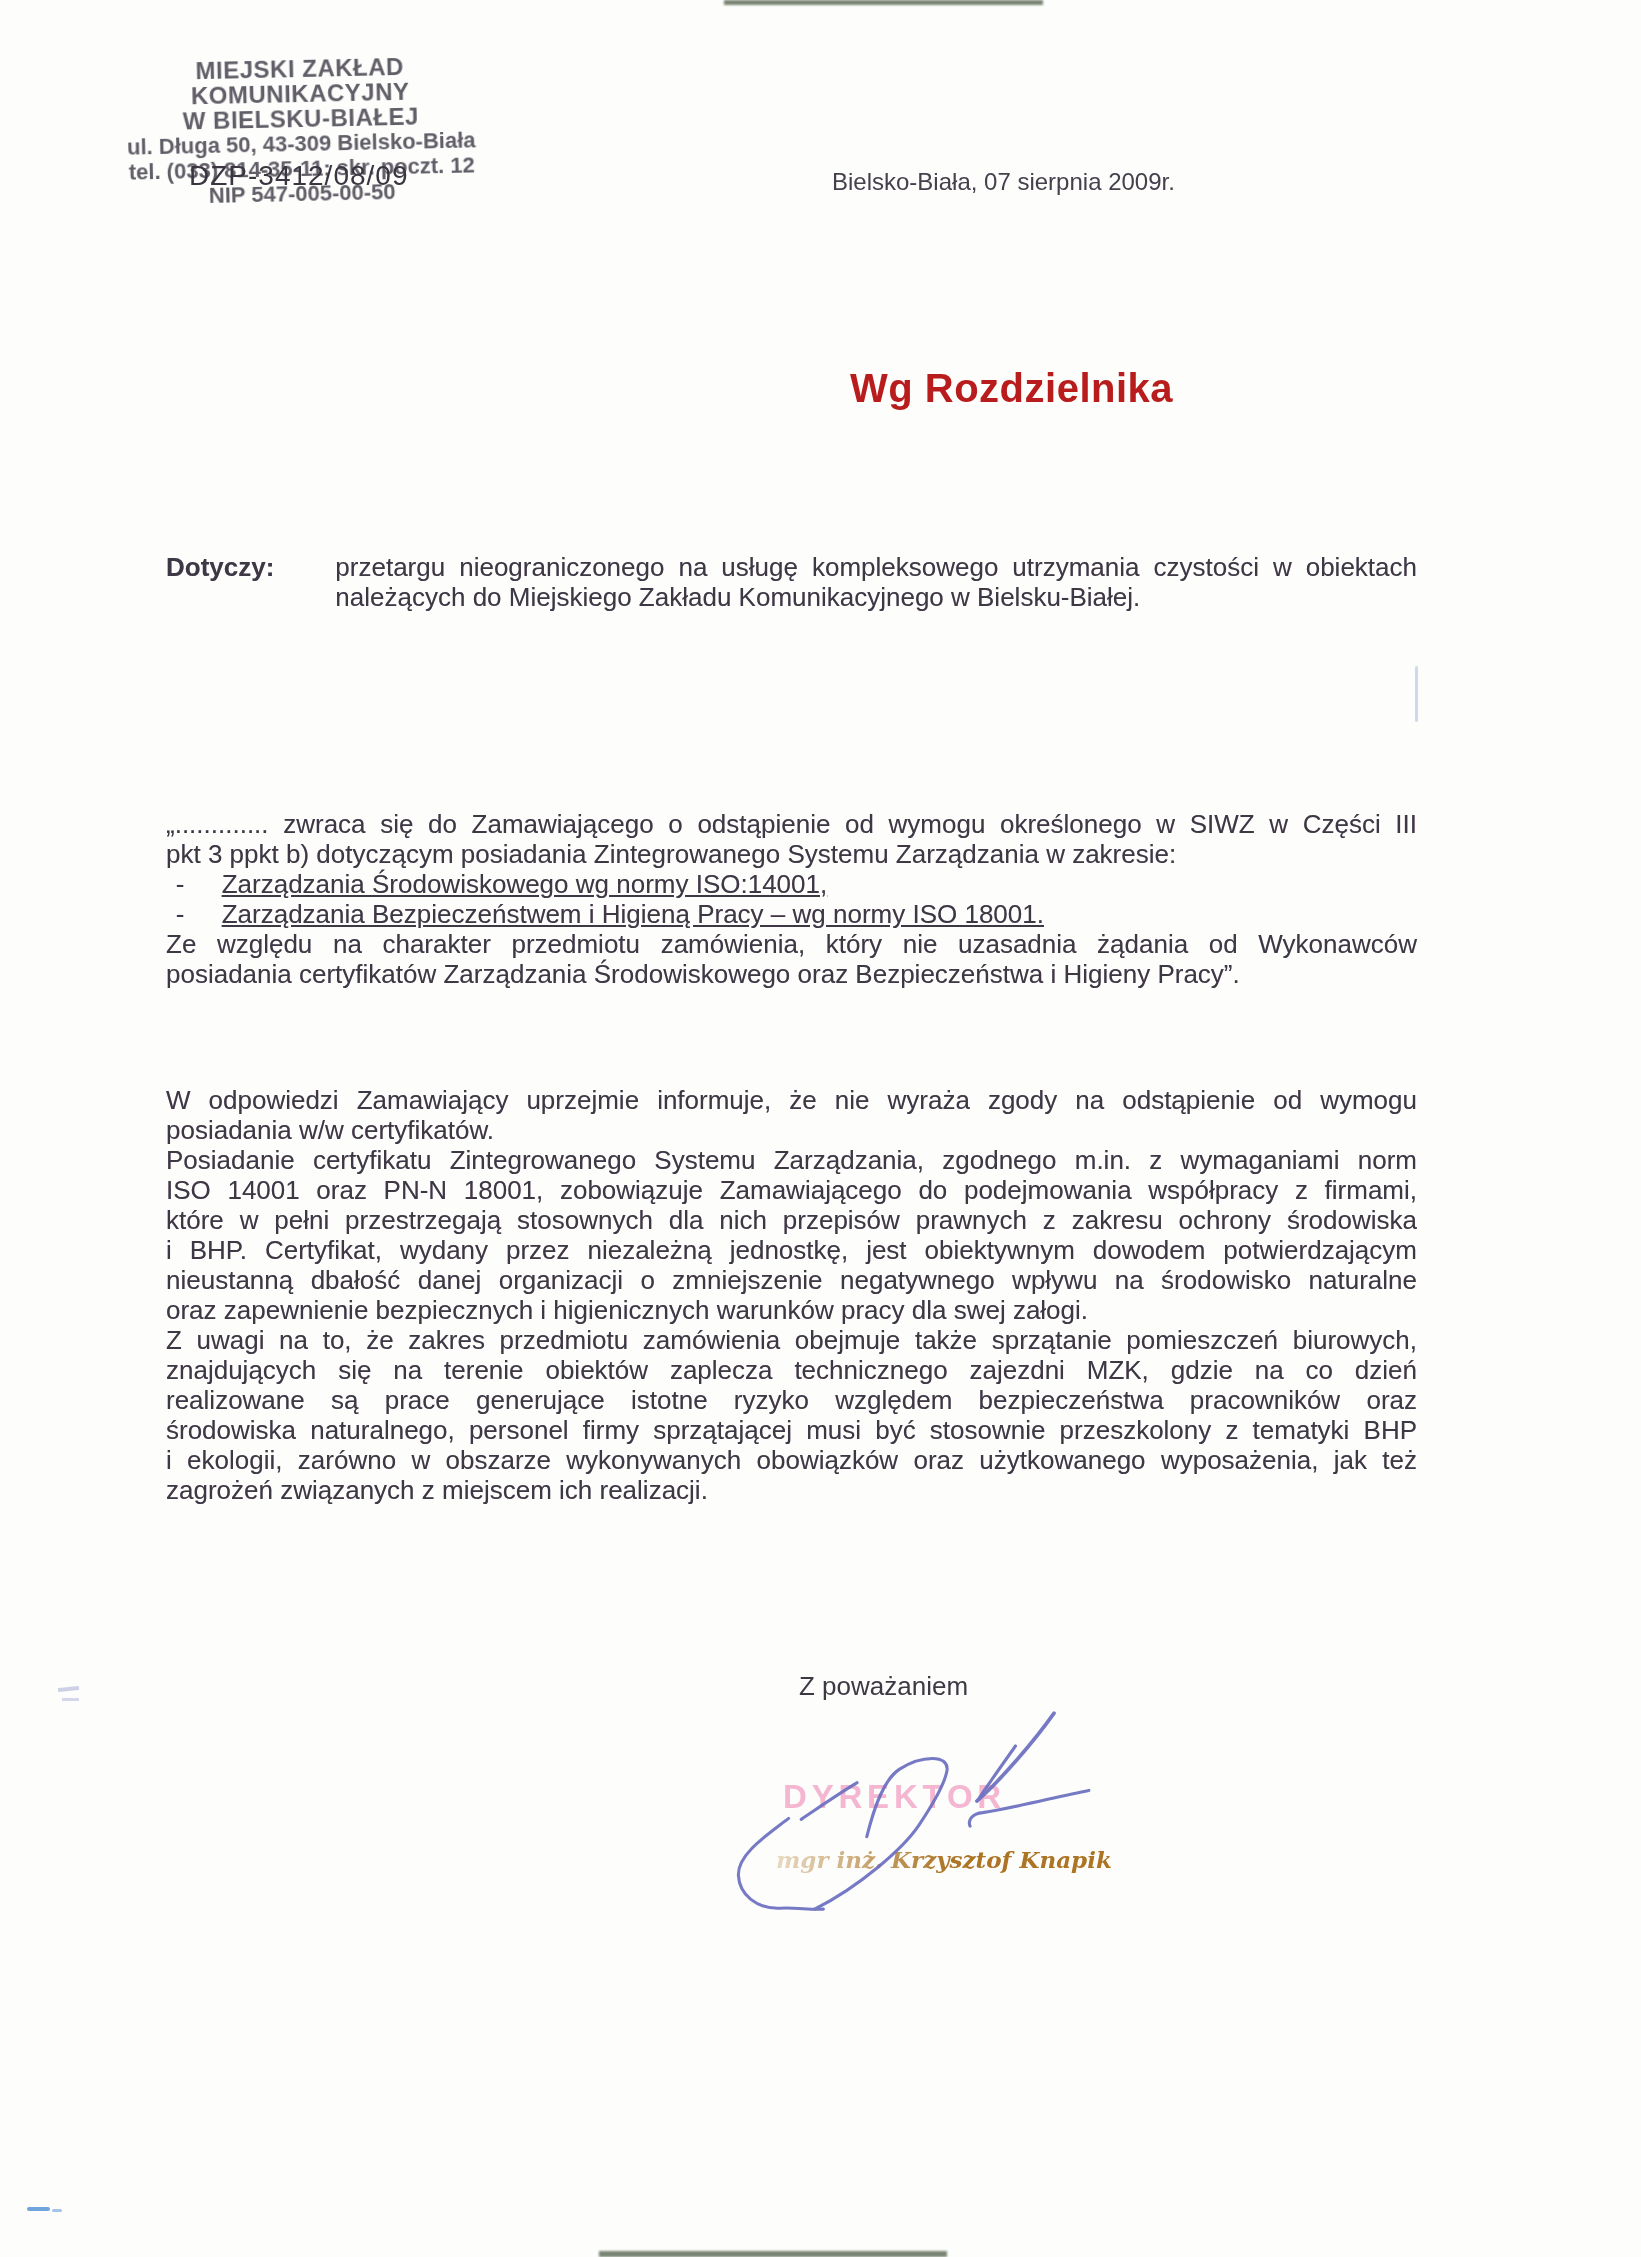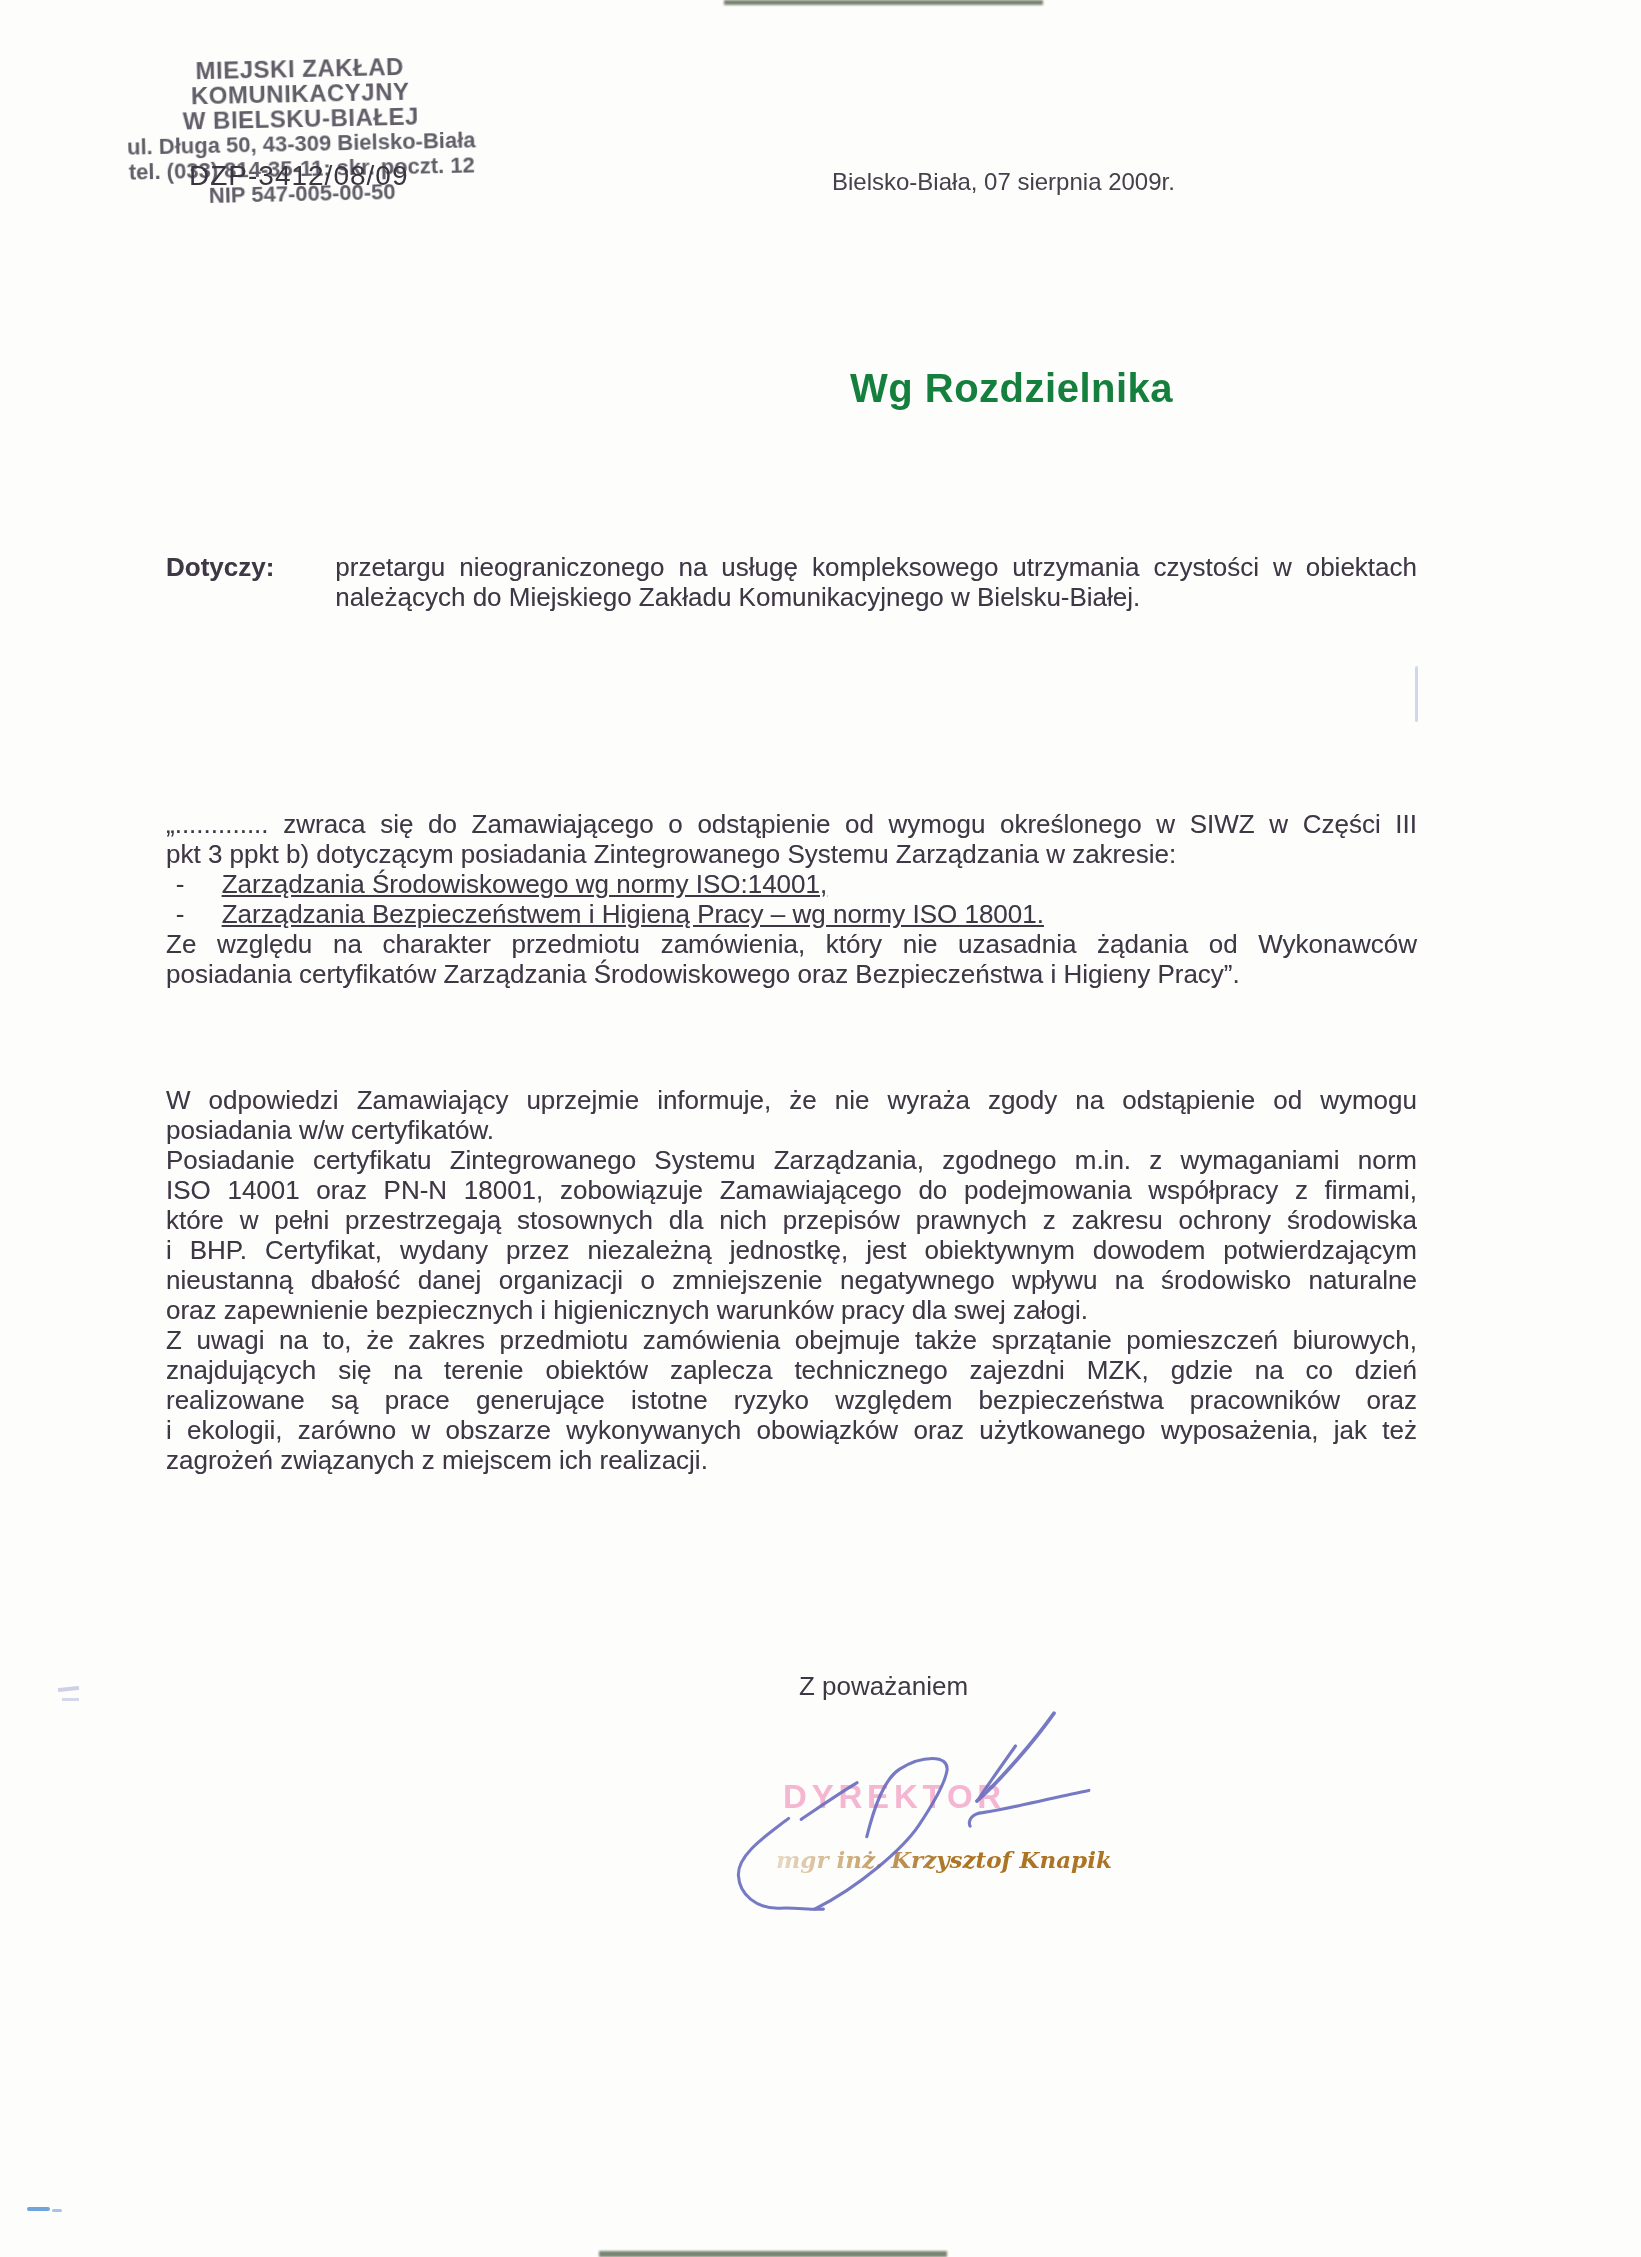--- a/index.html
+++ b/index.html
@@ -15,21 +15,21 @@
   }
   .stamp .s-big{font-size:24px;letter-spacing:0.5px;}
   .stamp .s-small{font-size:22px;font-weight:600;}
   .ref-number{
     position:absolute;left:168px;top:160px;font-size:28px;color:#3a3540;
     letter-spacing:1px;font-weight:500;margin-left:21px;
   }
   .place-date{position:absolute;left:832px;top:168px;font-size:24px;color:#46404c;}
   
   .addressee{
-    position:absolute;left:850px;top:366px;font-size:40px;font-weight:700;color:#15803d;
+    position:absolute;left:850px;top:366px;font-size:40px;font-weight:700;color:#b91c1c;
     letter-spacing:0.5px;
   }
   
   .textblock{position:absolute;left:166px;width:1251px;font-size:26px;line-height:30px;
     text-shadow:0 0 0.6px rgba(95,60,105,.35);}
   .bline{text-align:justify;text-align-last:justify;}
   .bline.last{text-align-last:left;}
   .subject{display:flex;}
   .subject .slabel{font-weight:700;flex:0 0 auto;padding-right:25px;text-align:right;}
   .subject .scontent{flex:1 1 auto;margin-left:36px;}
@@ -123,20 +123,21 @@
       <div class="bline">ISO 14001 oraz PN-N 18001, zobowiązuje Zamawiającego do podejmowania współpracy z firmami,</div>
       <div class="bline">które w pełni przestrzegają stosownych dla nich przepisów prawnych z zakresu ochrony środowiska</div>
       <div class="bline">i BHP. Certyfikat, wydany przez niezależną jednostkę, jest obiektywnym dowodem potwierdzającym</div>
       <div class="bline">nieustanną dbałość danej organizacji o zmniejszenie negatywnego wpływu na środowisko naturalne</div>
       <div class="bline last">oraz zapewnienie bezpiecznych i higienicznych warunków pracy dla swej załogi.</div>
     </div>
     <div>
       <div class="bline">Z uwagi na to, że zakres przedmiotu zamówienia obejmuje także sprzątanie pomieszczeń biurowych,</div>
       <div class="bline">znajdujących się na terenie obiektów zaplecza technicznego zajezdni MZK, gdzie na co dzień</div>
       <div class="bline">realizowane są prace generujące istotne ryzyko względem bezpieczeństwa pracowników oraz</div>
+      <div class="bline">środowiska naturalnego, personel firmy sprzątającej musi być stosownie przeszkolony z tematyki BHP</div>
       <div class="bline">i ekologii, zarówno w obszarze wykonywanych obowiązków oraz użytkowanego wyposażenia, jak też</div>
       <div class="bline last">zagrożeń związanych z miejscem ich realizacji.</div>
     </div>
   </div>
 
   <div class="valediction">Z poważaniem</div>
   <div class="director-stamp">DYREKTOR</div>
   <div class="name-stamp">mgr inż. Krzysztof Knapik</div>
 
   <svg class="signature-svg" width="406" height="251" viewBox="0 0 420 260" fill="none">

